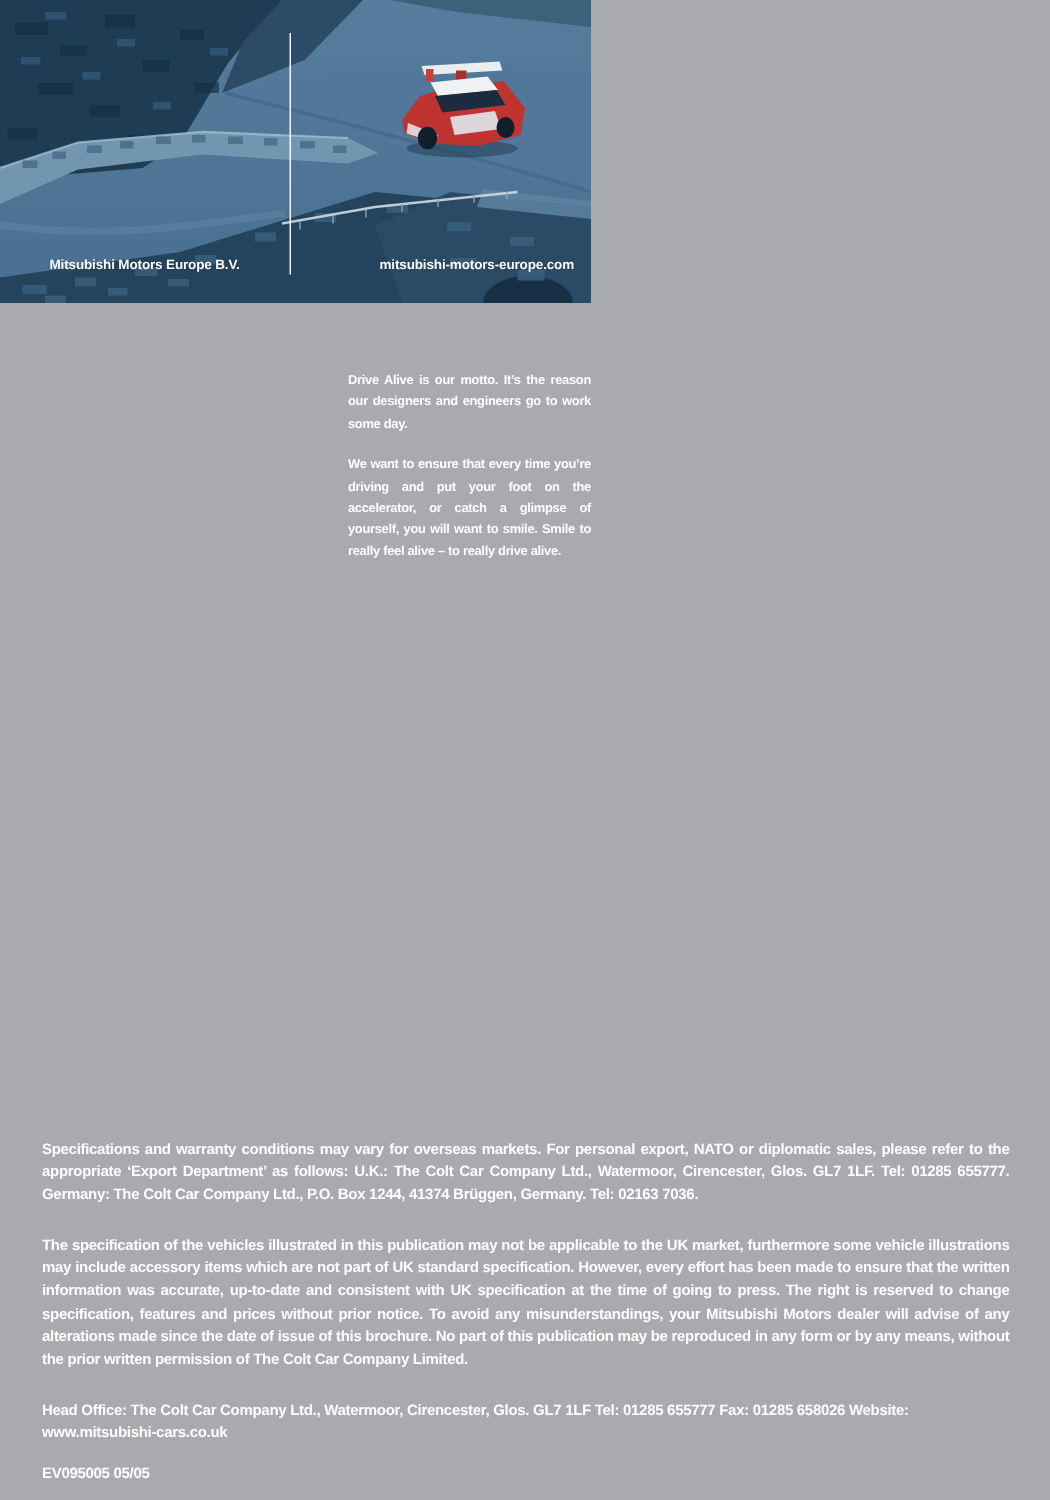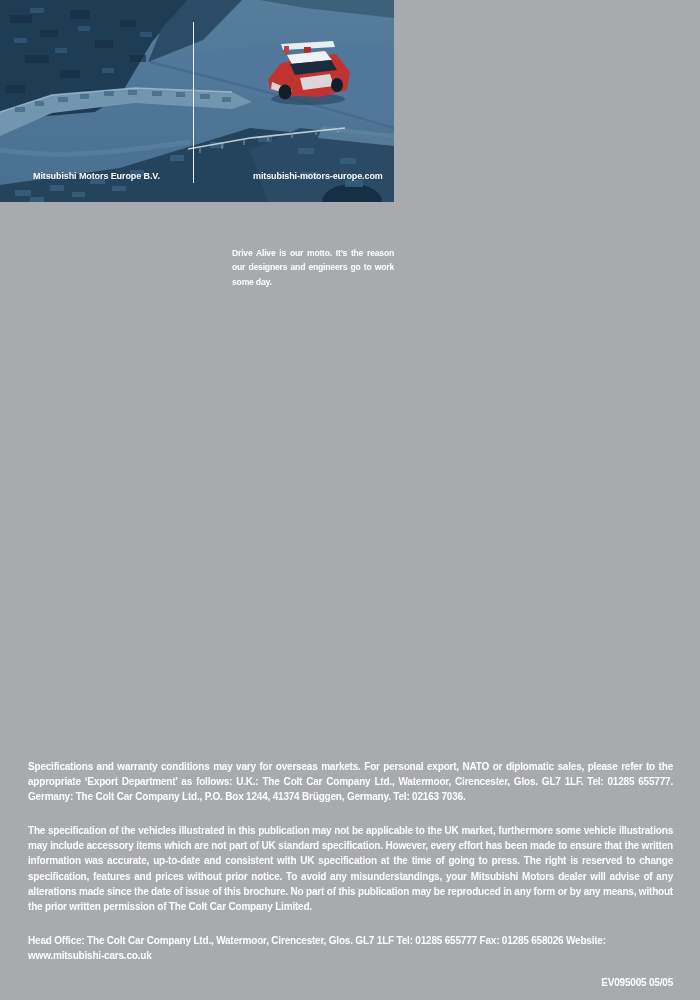--- a/index.html
+++ b/index.html
@@ -32,21 +32,21 @@
     line-height: 14.4px; text-align: justify; letter-spacing: -0.2px;
   }
   .intro p { margin: 0 0 13px; }
   .legal {
     position: absolute; left: 28px; top: 759px; width: 645px;
     color: #ffffff; font-weight: bold; font-size: 10px;
     line-height: 15.1px; text-align: justify; letter-spacing: -0.2px;
   }
   .legal p { margin: 0 0 19px; }
   .legal p.head-office { text-align: left; margin: 0 0 12px; }
-  .legal p.pub-code    { text-align: right; margin: 0; }
+  .legal p.pub-code    { text-align: left; margin: 0; }
 </style>
 </head>
 <body>
 
 <div class="page">
 
   <div class="hero">
     <svg width="394" height="202" viewBox="0 0 394 202">
       <defs>
         <linearGradient id="roadGrad" x1="0" y1="0" x2="0" y2="1">
@@ -157,20 +157,21 @@
       </g>
     </svg>
 
     <div class="hero-divider"></div>
     <div class="caption caption-left">Mitsubishi Motors Europe B.V.</div>
     <div class="caption caption-right">mitsubishi-motors-europe.com</div>
   </div>
 
   <div class="intro">
     <p>Drive Alive is our motto. It’s the reason our designers and engineers go to work some day.</p>
+    <p>We want to ensure that every time you’re driving and put your foot on the accelerator, or catch a glimpse of yourself, you will want to smile. Smile to really feel alive – to really drive alive.</p>
   </div>
 
   <div class="legal">
     <p>Specifications and warranty conditions may vary for overseas markets. For personal export, NATO or diplomatic sales, please refer to the appropriate ‘Export Department’ as follows: U.K.: The Colt Car Company Ltd., Watermoor, Cirencester, Glos. GL7 1LF. Tel: 01285 655777. Germany: The Colt Car Company Ltd., P.O. Box 1244, 41374 Brüggen, Germany. Tel: 02163 7036.</p>
     <p>The specification of the vehicles illustrated in this publication may not be applicable to the UK market, furthermore some vehicle illustrations may include accessory items which are not part of UK standard specification. However, every effort has been made to ensure that the written information was accurate, up-to-date and consistent with UK specification at the time of going to press. The right is reserved to change specification, features and prices without prior notice. To avoid any misunderstandings, your Mitsubishi Motors dealer will advise of any alterations made since the date of issue of this brochure. No part of this publication may be reproduced in any form or by any means, without the prior written permission of The Colt Car Company Limited.</p>
     <p class="head-office">Head Office: The Colt Car Company Ltd., Watermoor, Cirencester, Glos. GL7 1LF Tel: 01285 655777 Fax: 01285 658026 Website: www.mitsubishi-cars.co.uk</p>
     <p class="pub-code">EV095005 05/05</p>
   </div>
 
 </div>

